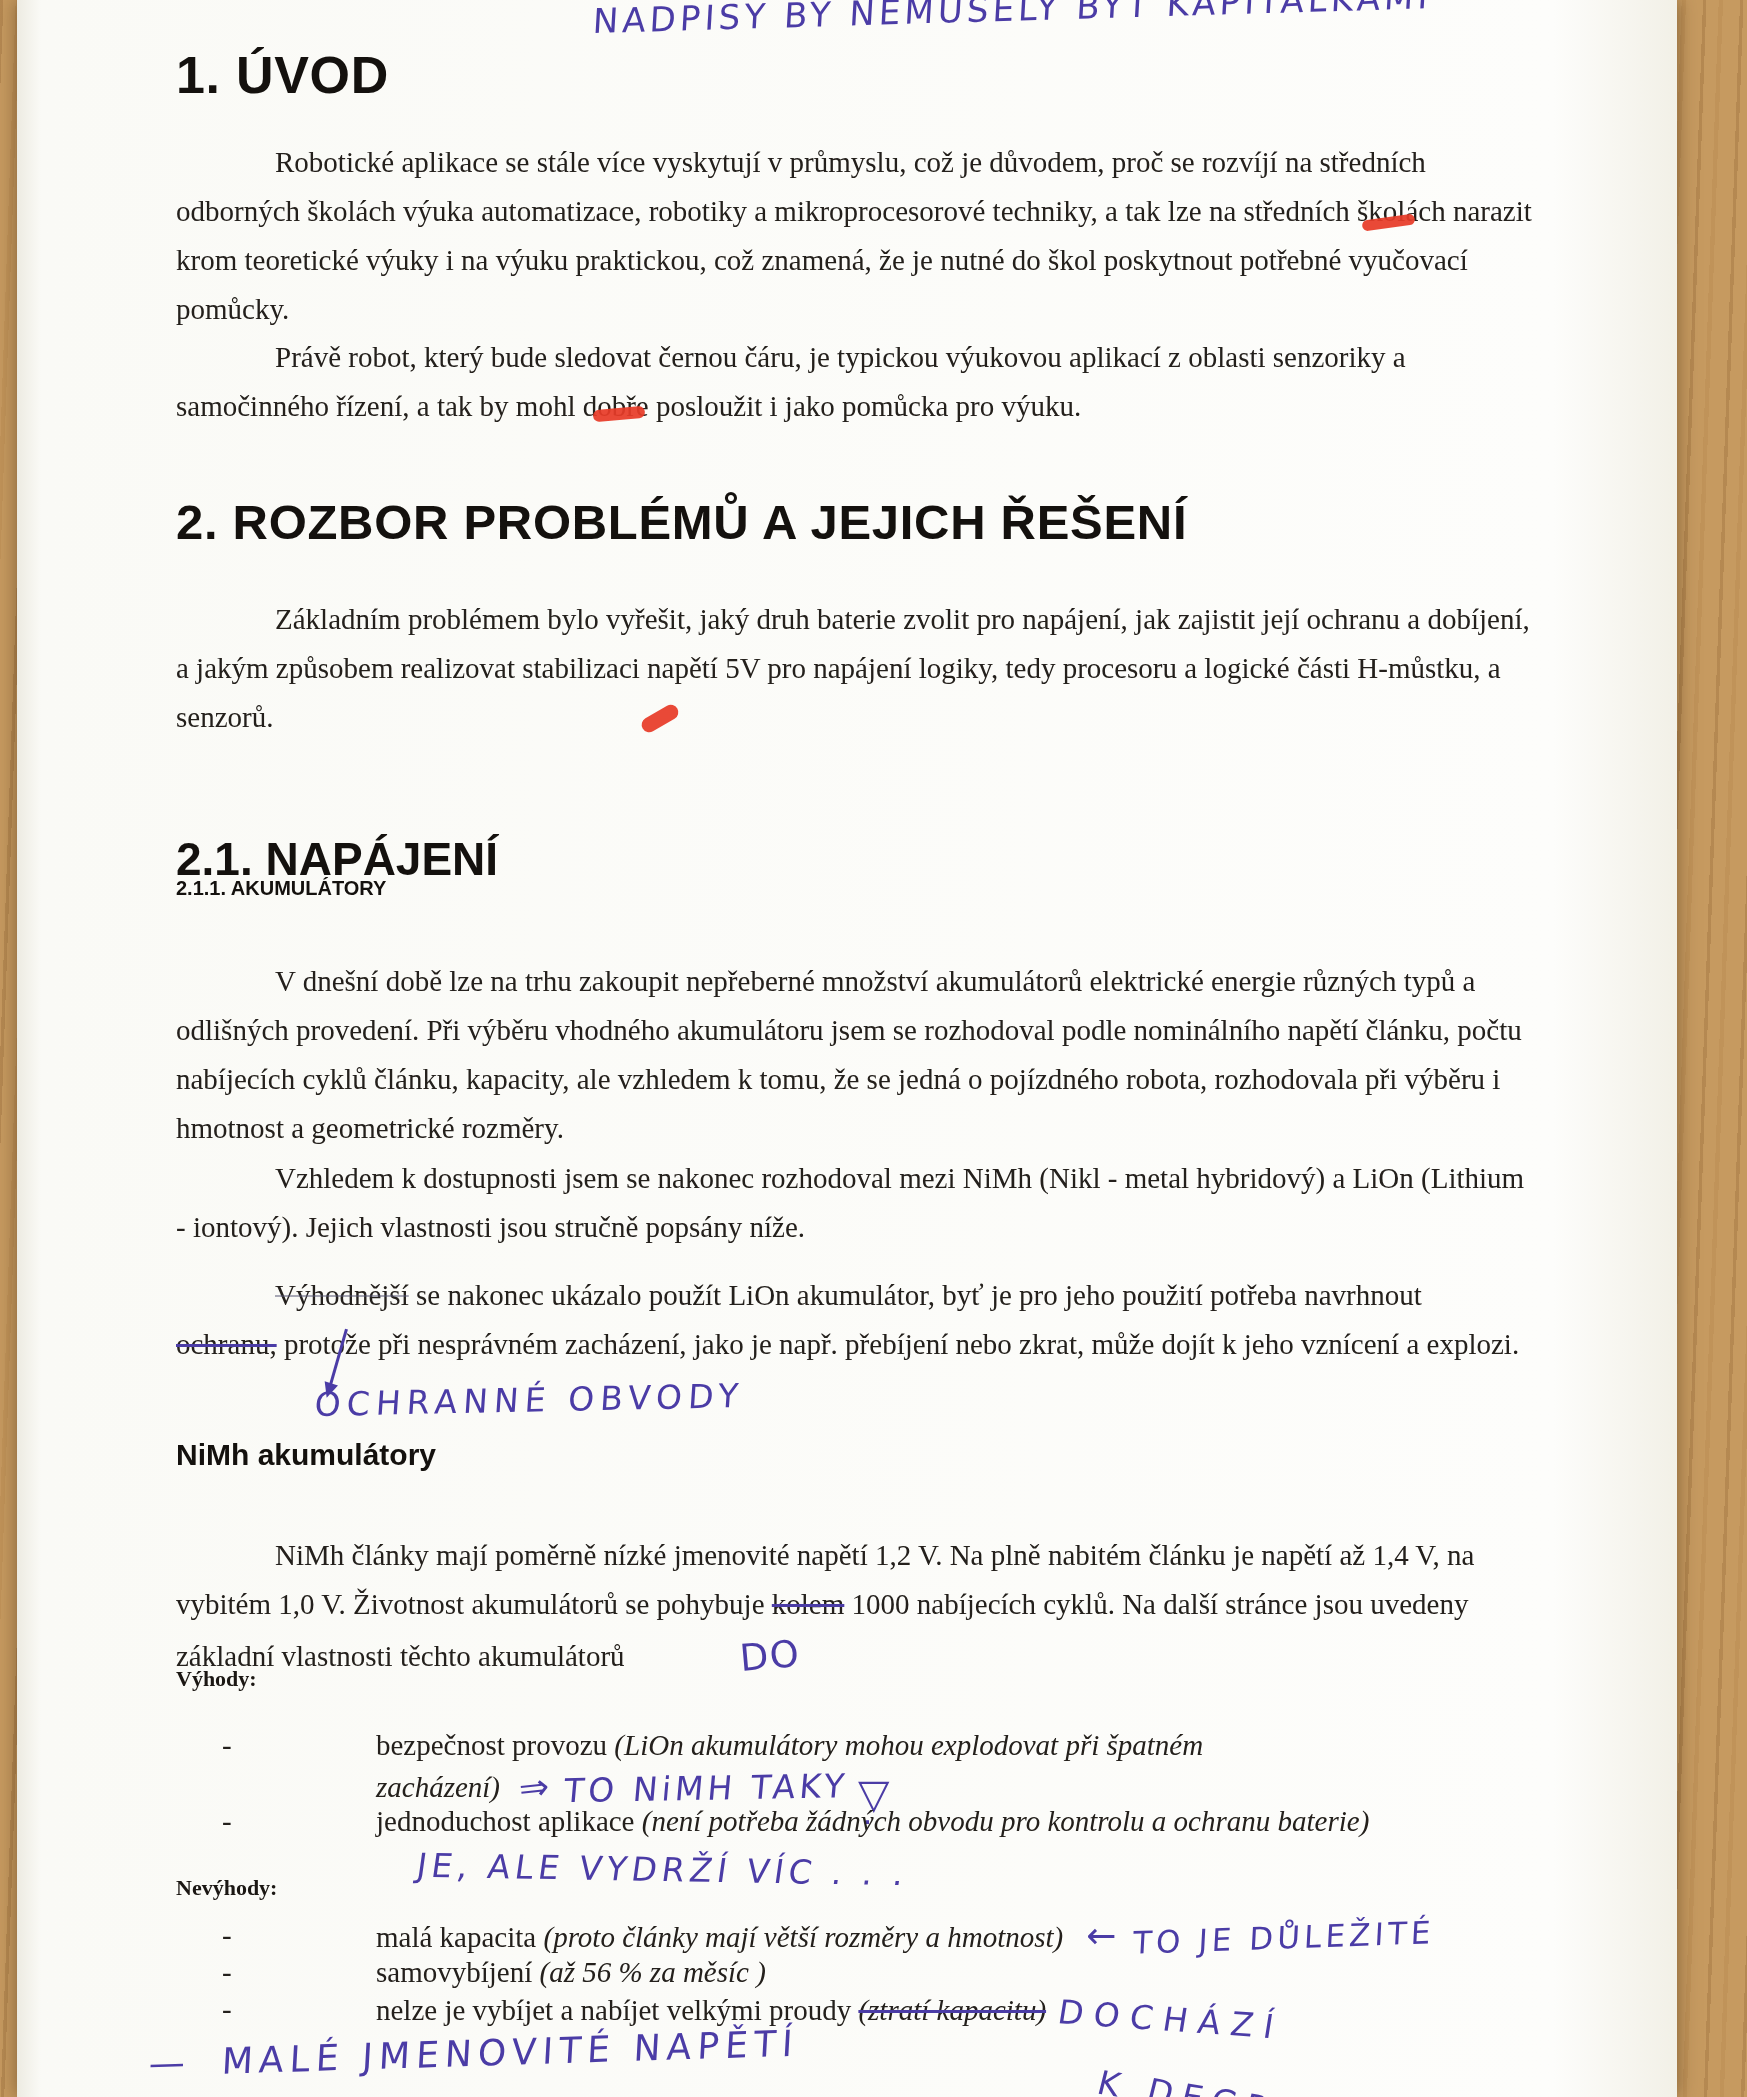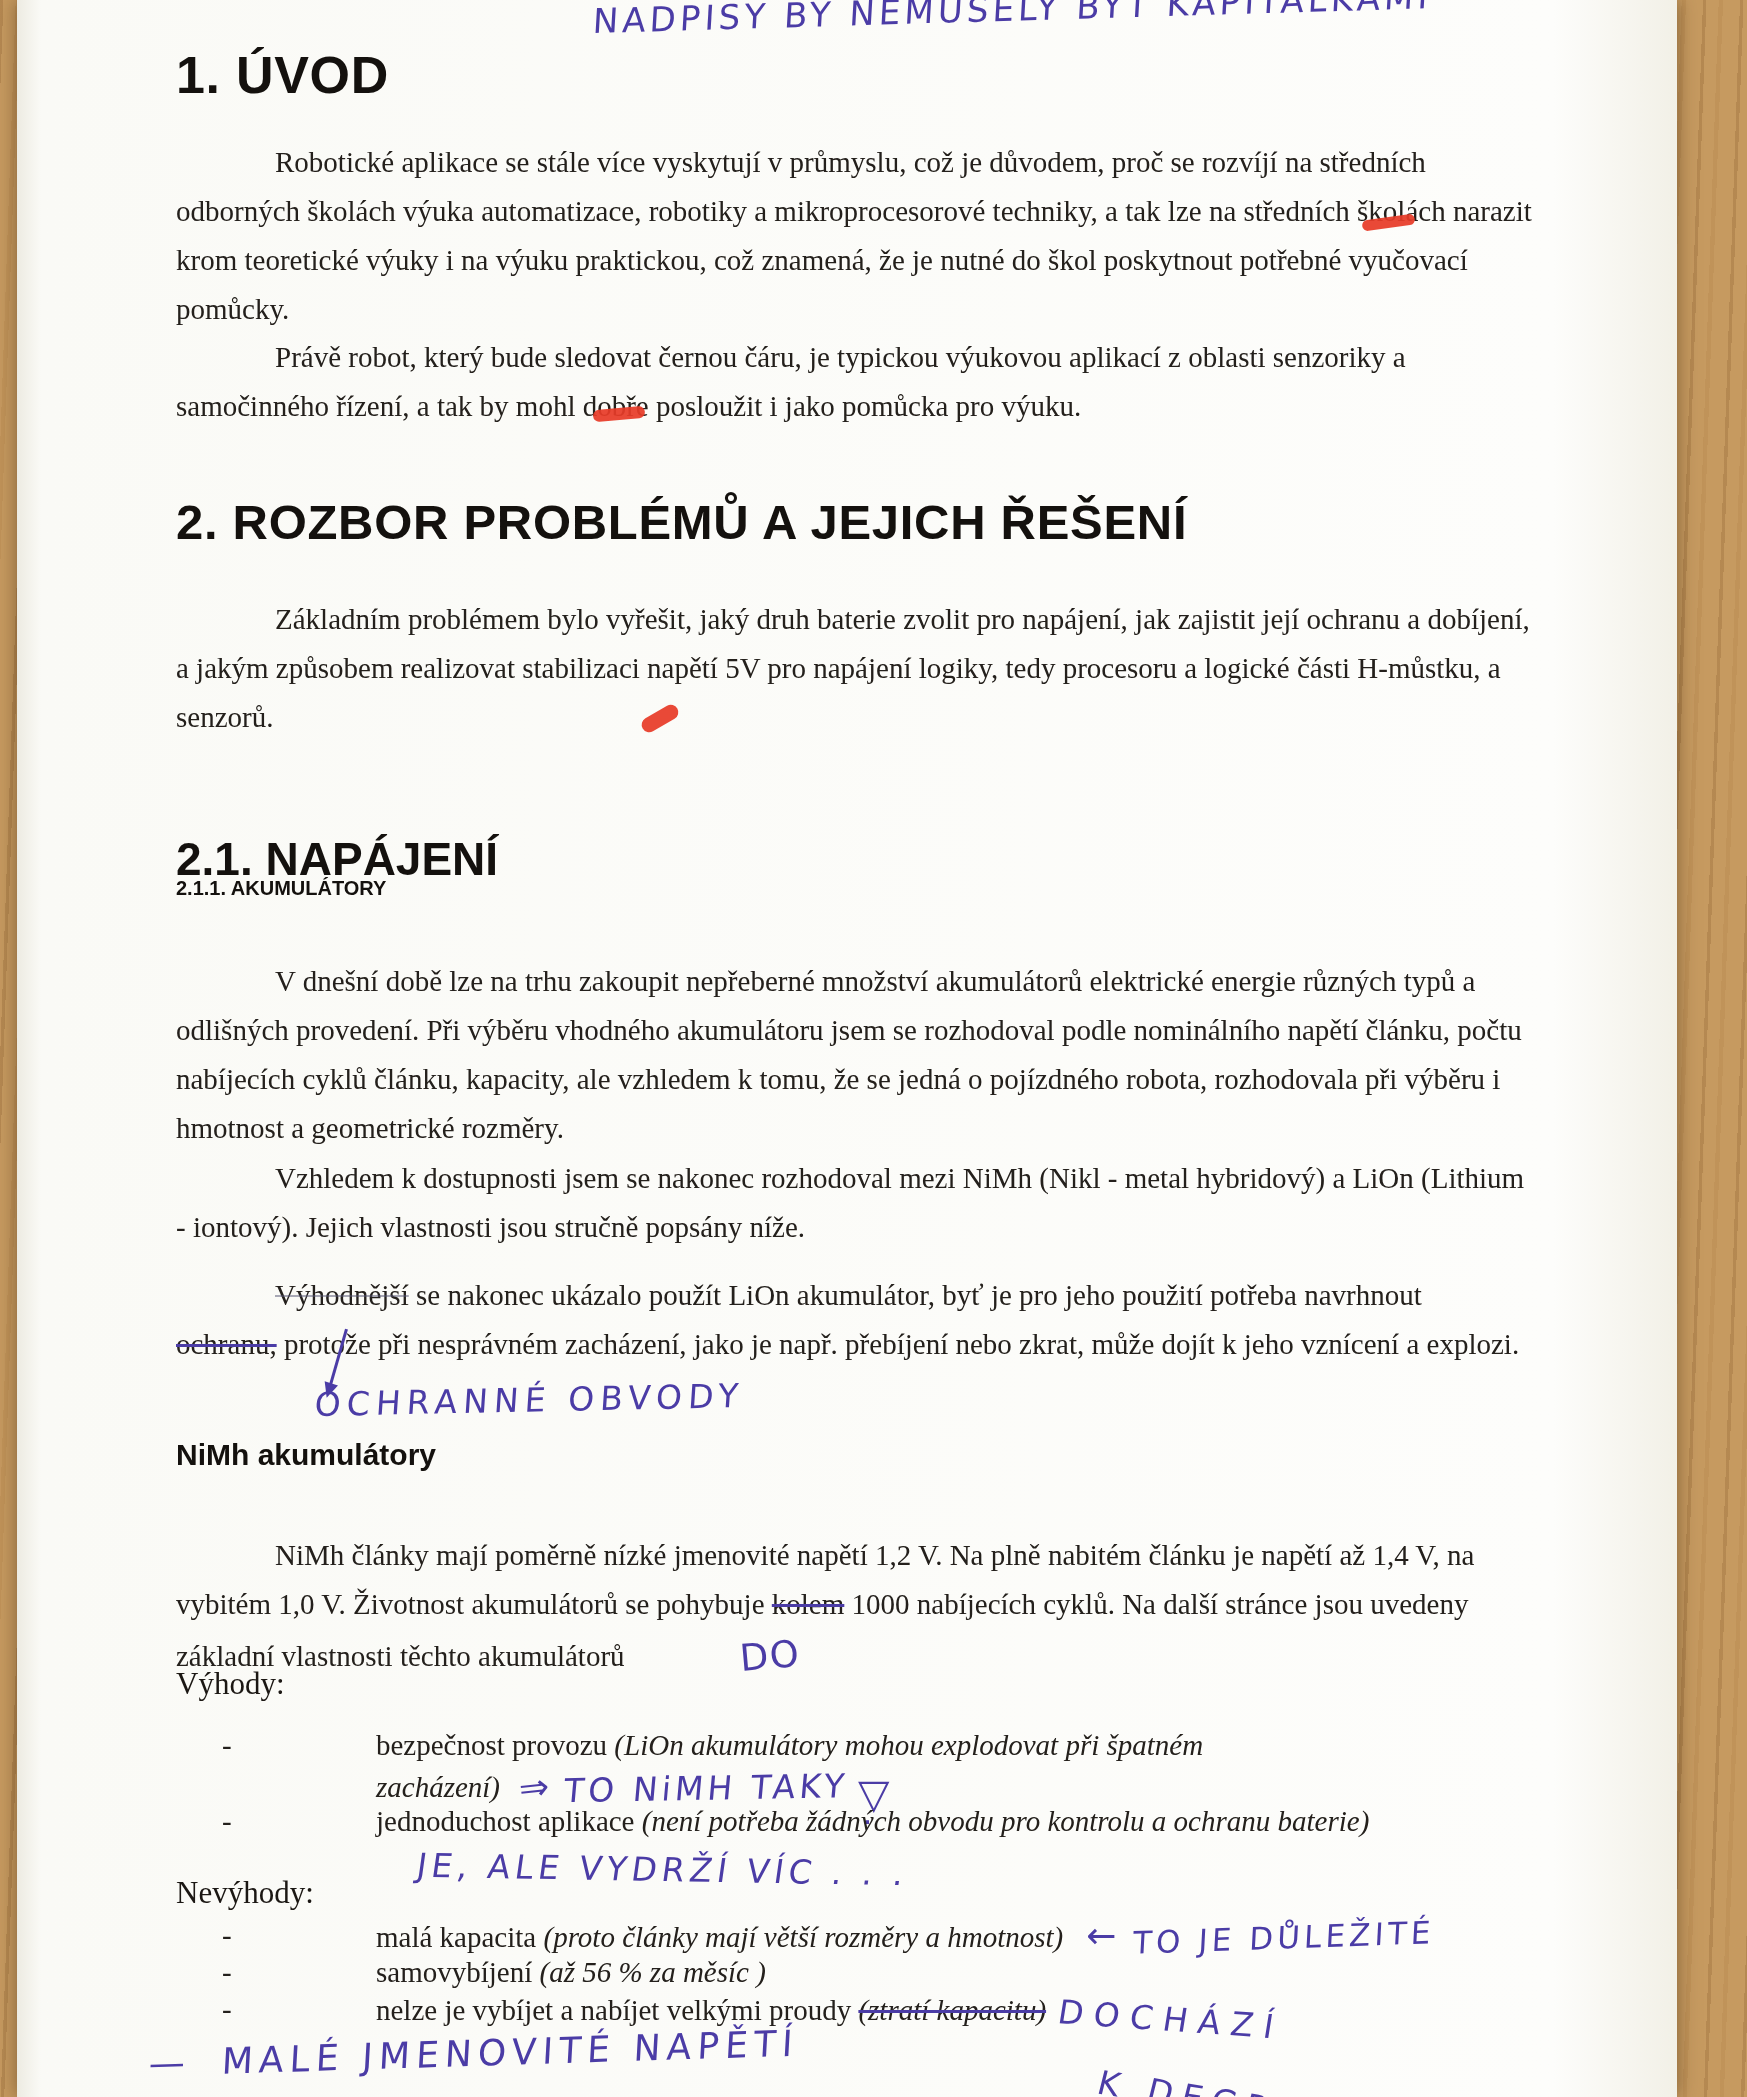--- a/index.html
+++ b/index.html
@@ -20,21 +20,21 @@
   }
   .block { position:absolute; }
   .para { font-size:29px; line-height:49px; color:#24201c; width:1359px; left:159px; }
   .indent { text-indent:99px; }
   .hsans { font-family:"Liberation Sans", sans-serif; font-weight:bold; color:#14110e; }
   .h1   { left:159px; top:45px;   font-size:52px; letter-spacing:0.7px; }
   .h2   { left:159px; top:494px;  font-size:49px; letter-spacing:0.7px; }
   .h21  { left:159px; top:832px; font-size:46px; }
   .h211 { left:159px; top:877px; font-size:20px; }
   .hnimh{ left:159px; top:1438px; font-size:30px; }
-  .bold-serif { font-family:"Liberation Serif", serif; font-weight:normal; font-size:31px; color:#1b1713;text-align:right; }
+  .bold-serif { font-family:"Liberation Serif", serif; font-weight:bold; font-size:22px; color:#1b1713;text-align:right; }
   .vyh { left:159px; top:1666px; }
   .nev { left:159px; top:1875px; }
   .p1 { top:138px; }  .p2 { top:333px; }  .p3 { top:595px; }
   .p4 { top:957px; } .p5 { top:1154px; } .p6 { top:1271px; width:1352px; }
   .p7 { top:1531px; }
   .it { font-style:italic; }
   .strike-blue  { text-decoration:line-through; text-decoration-thickness:3.4px; text-decoration-color:#4b3ca6; }
   .strike-light { text-decoration:line-through; text-decoration-thickness:2px; text-decoration-color:rgba(85,85,115,0.5); }
   .item { position:absolute; display:flex; left:205px; font-size:29px; line-height:38px; color:#24201c; }
   .item .dash { width:154px; }

